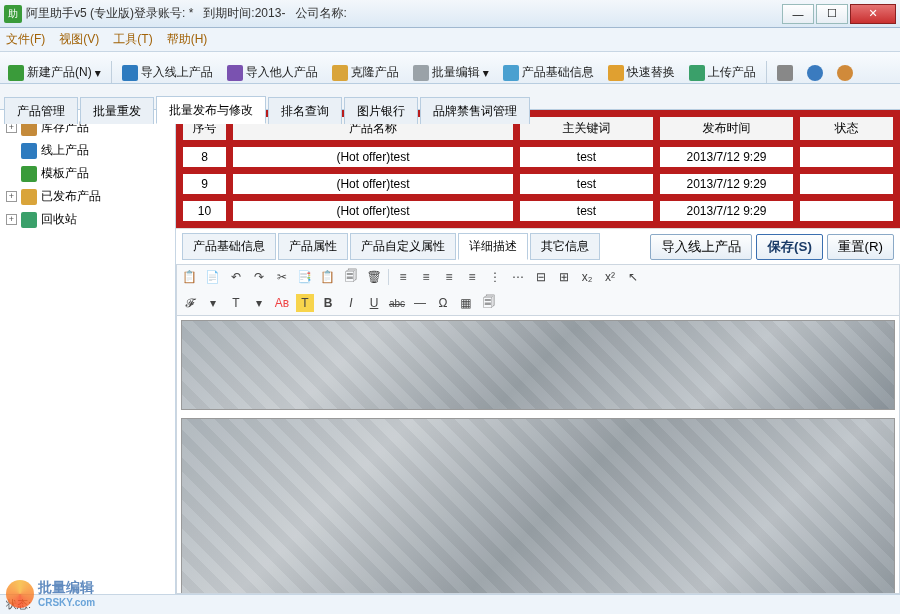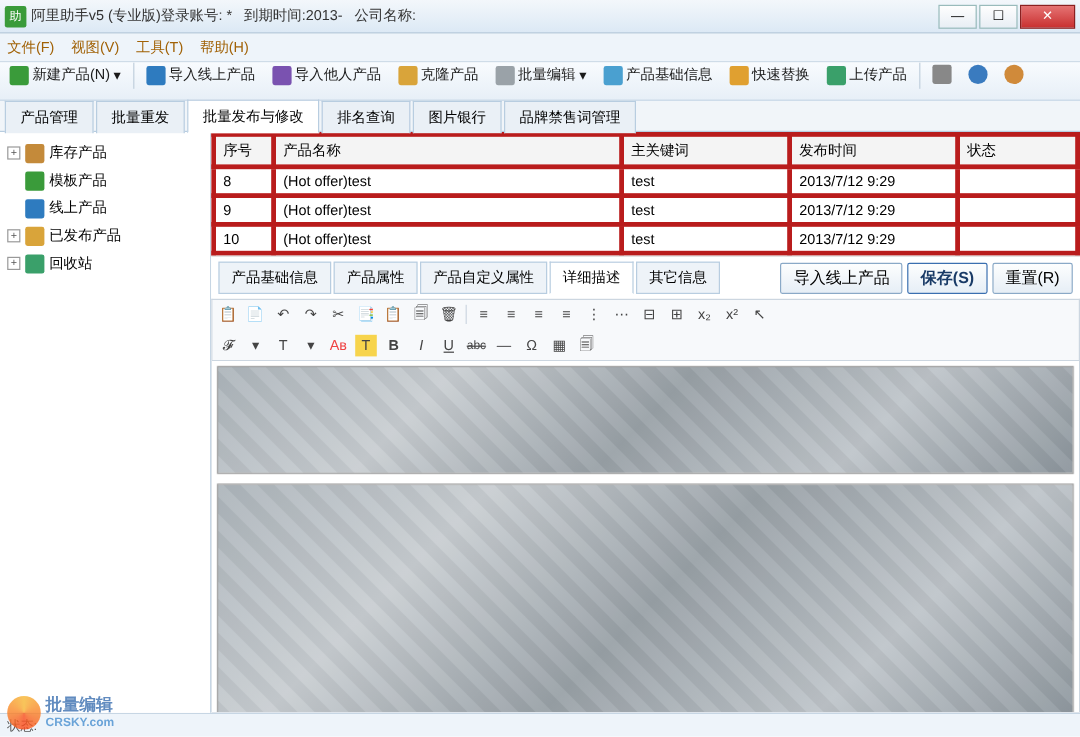--- a/index.html
+++ b/index.html
@@ -6,36 +6,36 @@
 body { font-family: "Microsoft YaHei", SimSun, sans-serif; font-size: 12px; background: #fff; width: 900px; height: 614px; overflow: hidden; position: relative; }
 .titlebar { height: 28px; background: linear-gradient(#f3f7fb,#dce9f5); display: flex; align-items: center; padding: 0 4px; border-bottom: 1px solid #a0b8d0; }
 .titlebar .icon-app { width: 18px; height: 18px; background:#3a9b3a; border-radius:2px; margin-right:4px; display:flex;align-items:center;justify-content:center;color:#fff;font-size:10px;}
 .titlebar .title { flex: 0 0 auto; color: #333; }
 .titlebar .spacer { flex: 1; }
 .win-btns { display: flex; }
 .win-btn { width: 32px; height: 20px; margin-left: 2px; display:flex;align-items:center;justify-content:center; border:1px solid #9bb; background:linear-gradient(#fefefe,#e8eef4); font-size:11px; }
 .win-btn.close { background: linear-gradient(#e57373,#c93030); color:#fff; border-color:#8a2020; width:46px; }
 .menubar { height: 24px; background:#eef4fa; display:flex; align-items:center; padding:0 6px; border-bottom:1px solid #c7d6e4; gap:14px;}
 .menubar span { color:#a16207; cursor:default;}
-.toolbar { height: 32px; background:linear-gradient(#f8fbfe,#e7eff7); border-bottom:1px solid #b8cde0; display:flex; align-items:flex-start; padding:0 4px; gap:6px; overflow:hidden;}
+.toolbar { height: 32px; background:linear-gradient(#f8fbfe,#e7eff7); border-bottom:1px solid #b8cde0; display:flex; align-items:flex-end; padding:0 4px; gap:6px; overflow:hidden;}
 .tbtn { display:flex; align-items:center; gap:3px; padding:2px 4px; cursor:default; color:#1a1a1a; white-space:nowrap;}
 .tbtn .ic { width:16px; height:16px; border-radius:2px;}
 .sep { width:1px; height:22px; background:#c0cfdd;}
 .tabs { height: 26px; background:#f1f5f9; border-bottom:1px solid #b8cde0; display:flex; align-items:flex-end; padding-left:4px;}
-.tab { padding:5px 12px 4px; border:1px solid #b8cde0; border-bottom:none; background:#eaf0f6; margin-right:2px; font-size:12px; cursor:default; position:relative; top:2px;}
+.tab { padding:5px 12px 4px; border:1px solid #b8cde0; border-bottom:none; background:#eaf0f6; margin-right:2px; font-size:12px; cursor:default; position:relative; top:15px;}
 .tab.active { background:#fff; border-bottom:1px solid #fff; font-weight:normal;}
 .main { display:flex; height: calc(614px - 28px - 24px - 32px - 26px - 20px); }
 .tree { width:176px; border-right:1px solid #c7d6e4; padding:6px 4px; background:#fff;}
 .tree-item { display:flex; align-items:center; gap:4px; padding:3px 2px; cursor:default;}
 .tree-item .exp { width:11px; height:11px; border:1px solid #999; font-size:9px; line-height:9px; text-align:center; color:#555;}
 .tree-item .exp.none { border:none;}
 .tree-item .ic { width:16px; height:16px; border-radius:2px;}
 .right { flex:1; display:flex; flex-direction:column; background:#fff; overflow:hidden;}
 table.grid { width:100%; border-collapse:collapse; font-size:12px;}
-table.grid th, table.grid td { border:4px solid #b91c1c; padding:3px 6px; text-align:left; background:#fff;}
+table.grid th, table.grid td { border:7px solid #b91c1c; padding:3px 6px; text-align:center; background:#fff;}
 table.grid th { background:#f4f4f4; font-weight:normal;}
 .subtabs-row { display:flex; align-items:center; padding:4px 6px; gap:4px; border-top:1px solid #ddd;}
 .subtabs { display:flex; align-items:flex-start; flex:1;}
 .subtab { padding:4px 10px; border:1px solid #b8cde0; background:#eef3f8; margin-right:2px; cursor:default;}
 .subtab.active { background:#fff; border-bottom-color:#fff;}
 .btn { padding:3px 10px; border:1px solid #8aa9c7; background:linear-gradient(#fdfefe,#e6eef6); cursor:default; border-radius:2px;}
 .btn.primary { border:1.5px solid #3a6fb0; color:#193a66; font-weight:bold;}
 .editor-tb { background:#f7f9fb; border:1px solid #ccd6e0; border-bottom:none; padding:3px 4px; display:flex; flex-wrap:wrap; gap:5px; align-items:center;}
 .editor-tb .eb { width:18px; height:18px; display:flex;align-items:center;justify-content:center; font-size:12px; color:#444; cursor:default;}
 .editor-tb .divv { width:1px; height:16px; background:#ccd6e0;}
@@ -125,27 +125,27 @@
 
 <div class="main">
   <div class="tree" id="tree">
       <div class="tree-item">
         <span class="exp">+</span>
         <span class="ic" style="background: rgb(196, 138, 58);"></span>
         <span>库存产品</span>
       </div>
       <div class="tree-item">
         <span class="exp none"></span>
+        <span class="ic" style="background: rgb(46, 123, 191);"></span>
+        <span>线上产品</span>
+      </div>
+      <div class="tree-item">
+        <span class="exp none"></span>
         <span class="ic" style="background: rgb(58, 155, 58);"></span>
         <span>模板产品</span>
-      </div>
-      <div class="tree-item">
-        <span class="exp none"></span>
-        <span class="ic" style="background: rgb(46, 123, 191);"></span>
-        <span>线上产品</span>
       </div>
       <div class="tree-item">
         <span class="exp">+</span>
         <span class="ic" style="background: rgb(217, 164, 58);"></span>
         <span>已发布产品</span>
       </div>
       <div class="tree-item">
         <span class="exp">+</span>
         <span class="ic" style="background: rgb(58, 160, 106);"></span>
         <span>回收站</span>

